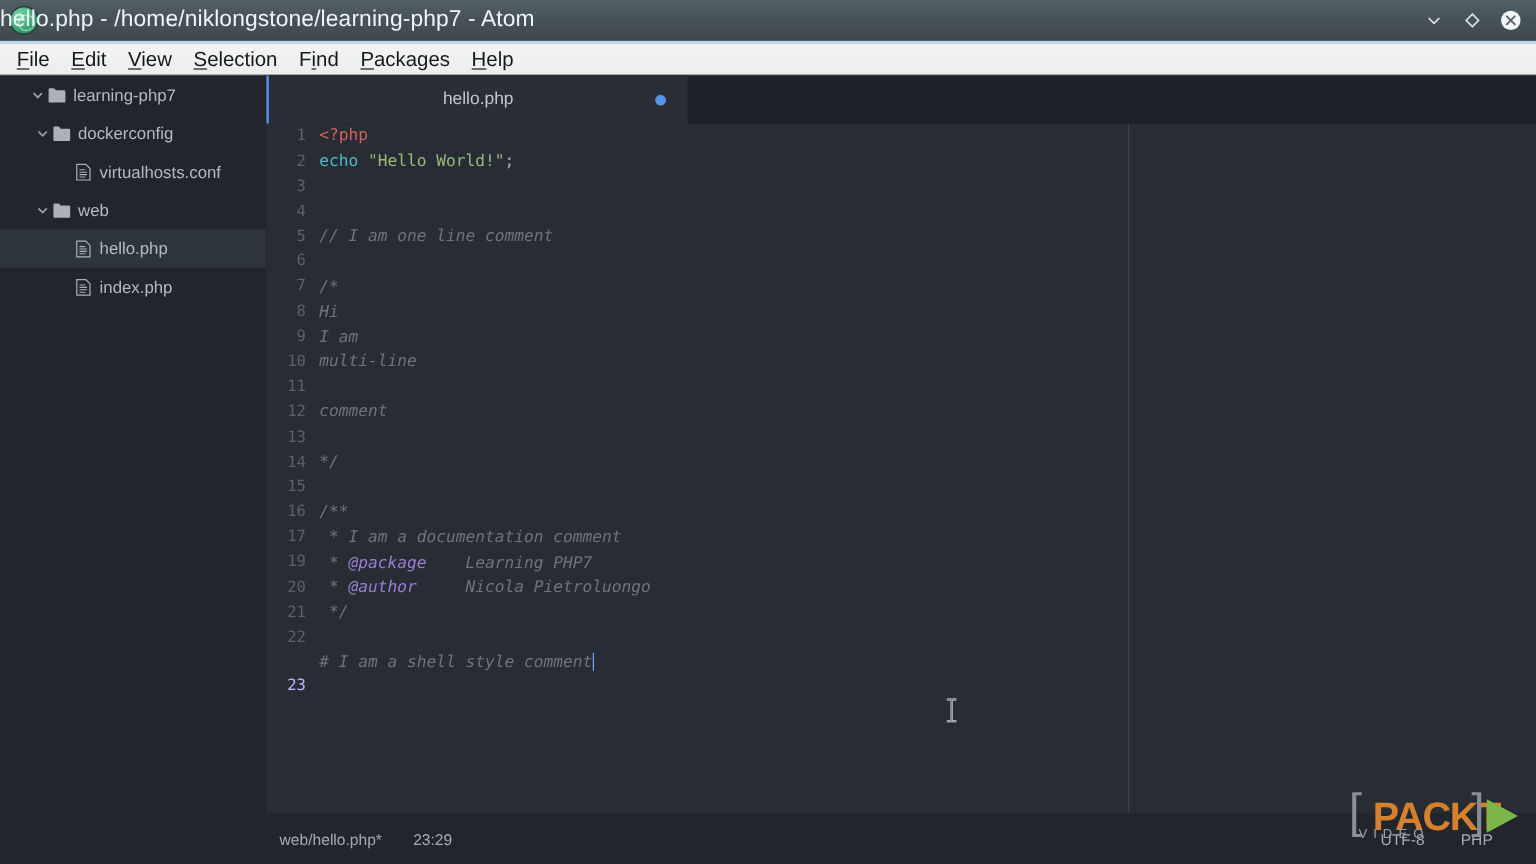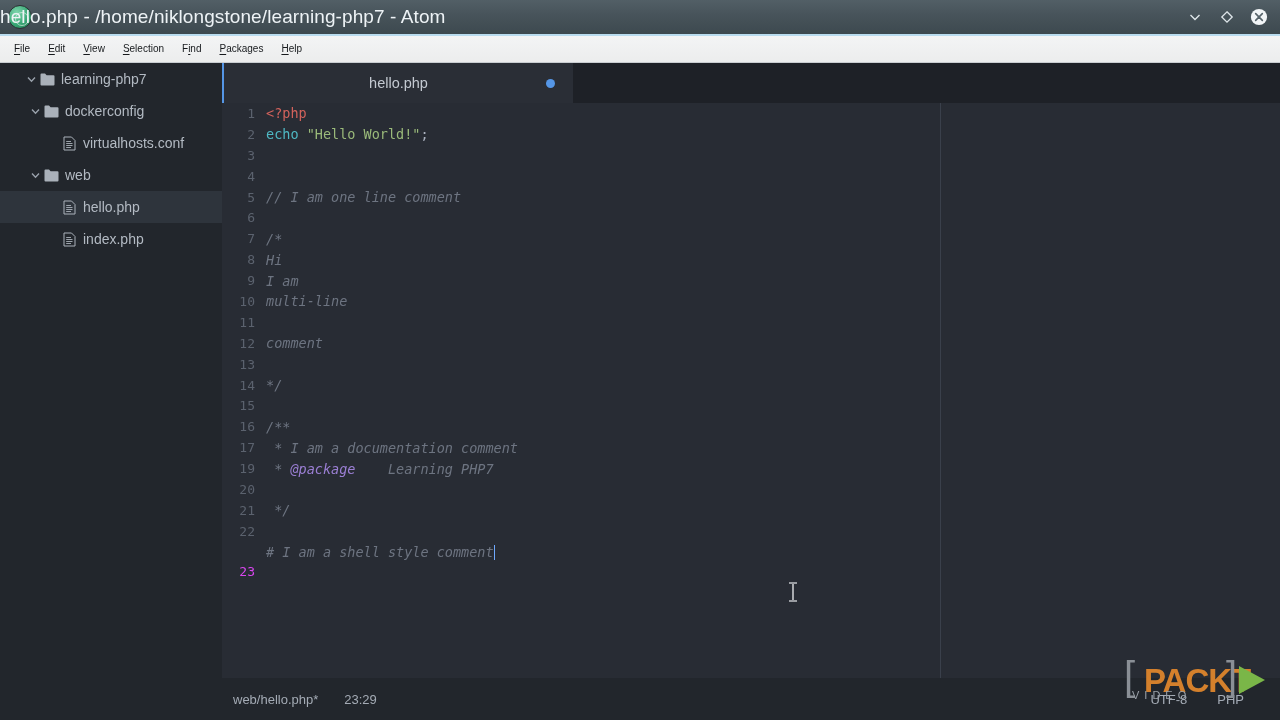--- a/index.html
+++ b/index.html
@@ -35,21 +35,21 @@
   .wc svg{ display:block; }
 
   
   #menubar{
     position:absolute; left:0; top:36px; width:1280px; height:27px;
     background:linear-gradient(to bottom,#f3f4f5 0%,#eceded 100%);
     border-bottom:1px solid #c9cdd1;
     display:flex; align-items:center; padding-left:6px; gap:2px;
   }
   .menu-item{
-    font-size:10px; color:#16191c; padding:4px 8px; white-space:nowrap;
+    font-size:17px; color:#16191c; padding:4px 8px; white-space:nowrap;
     line-height:1;
   }
   .menu-item u{ text-decoration:underline; text-underline-offset:2px; }
 
   
   #body{ position:absolute; left:0; top:63px; width:1280px; height:657px; background:#1d2024; }
 
   
   #sidebar{
     position:absolute; left:0; top:0; width:222px; height:657px;
@@ -93,21 +93,21 @@
     background:#3a404b;
   }
   .code-line{
     display:flex; height:20.9px; align-items:center;
     font-family:"DejaVu Sans Mono", monospace; font-size:13.5px; white-space:pre;
   }
   .ln{
     width:44px; flex:0 0 44px; text-align:right; padding-right:11px;
     color:#5b626e; font-family:"DejaVu Sans Mono", monospace; font-size:13px;
   }
-  .code-line.active .ln{ color:#d946ef;margin-top:38px; }
+  .code-line.active .ln{ color:#c4b5fd;margin-top:38px; }
   .src{ color:#abb2bf; }
   .tok-php{ color:#d2625c; }
   .tok-kw{ color:#4fb9c4; }
   .tok-str{ color:#9aba7a; }
   .tok-punc{ color:#abb2bf; }
   .tok-cmt{ color:#6d7481; font-style:italic; }
   .tok-tag{ color:#9b7fd4; font-style:italic; }
   #caret{
     display:inline-block; width:1.5px; height:15px; background:#6ea8fe;
     vertical-align:-3px;
@@ -277,21 +277,21 @@
           <div class="code-line"><span class="ln">9</span><span class="src"><span class="tok-cmt">I am</span></span></div>
           <div class="code-line"><span class="ln">10</span><span class="src"><span class="tok-cmt">multi-line</span></span></div>
           <div class="code-line"><span class="ln">11</span><span class="src"></span></div>
           <div class="code-line"><span class="ln">12</span><span class="src"><span class="tok-cmt">comment</span></span></div>
           <div class="code-line"><span class="ln">13</span><span class="src"></span></div>
           <div class="code-line"><span class="ln">14</span><span class="src"><span class="tok-cmt">*/</span></span></div>
           <div class="code-line"><span class="ln">15</span><span class="src"></span></div>
           <div class="code-line"><span class="ln">16</span><span class="src"><span class="tok-cmt">/**</span></span></div>
           <div class="code-line"><span class="ln">17</span><span class="src"><span class="tok-cmt"> * I am a documentation comment</span></span></div>
           <div class="code-line"><span class="ln">19</span><span class="src"><span class="tok-cmt"> * </span><span class="tok-tag">@package</span><span class="tok-cmt">    Learning PHP7</span></span></div>
-          <div class="code-line"><span class="ln">20</span></div>
+          <div class="code-line"><span class="ln">20</span><span class="src"><span class="tok-cmt"> * </span><span class="tok-tag">@author</span><span class="tok-cmt">     Nicola Pietroluongo</span></span></div>
           <div class="code-line"><span class="ln">21</span><span class="src"><span class="tok-cmt"> */</span></span></div>
           <div class="code-line"><span class="ln">22</span><span class="src"></span></div>
           <div class="code-line active"><span class="ln">23</span><span class="src"><span class="tok-cmt"># I am a shell style comment</span><span id="caret"></span></span></div>
         </div>
     </div>
   </div>
 
   <div id="statusbar">
     <div class="sb-left">
       <span class="sb-item">web/hello.php*</span>

